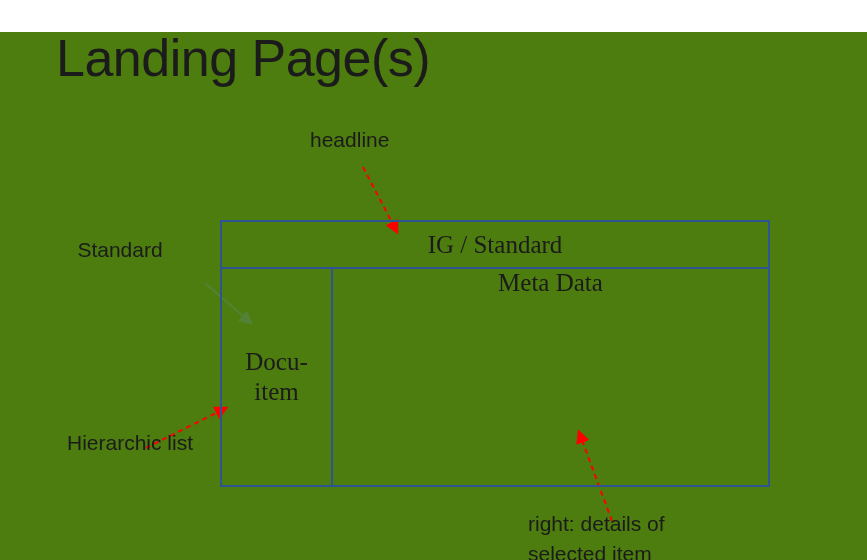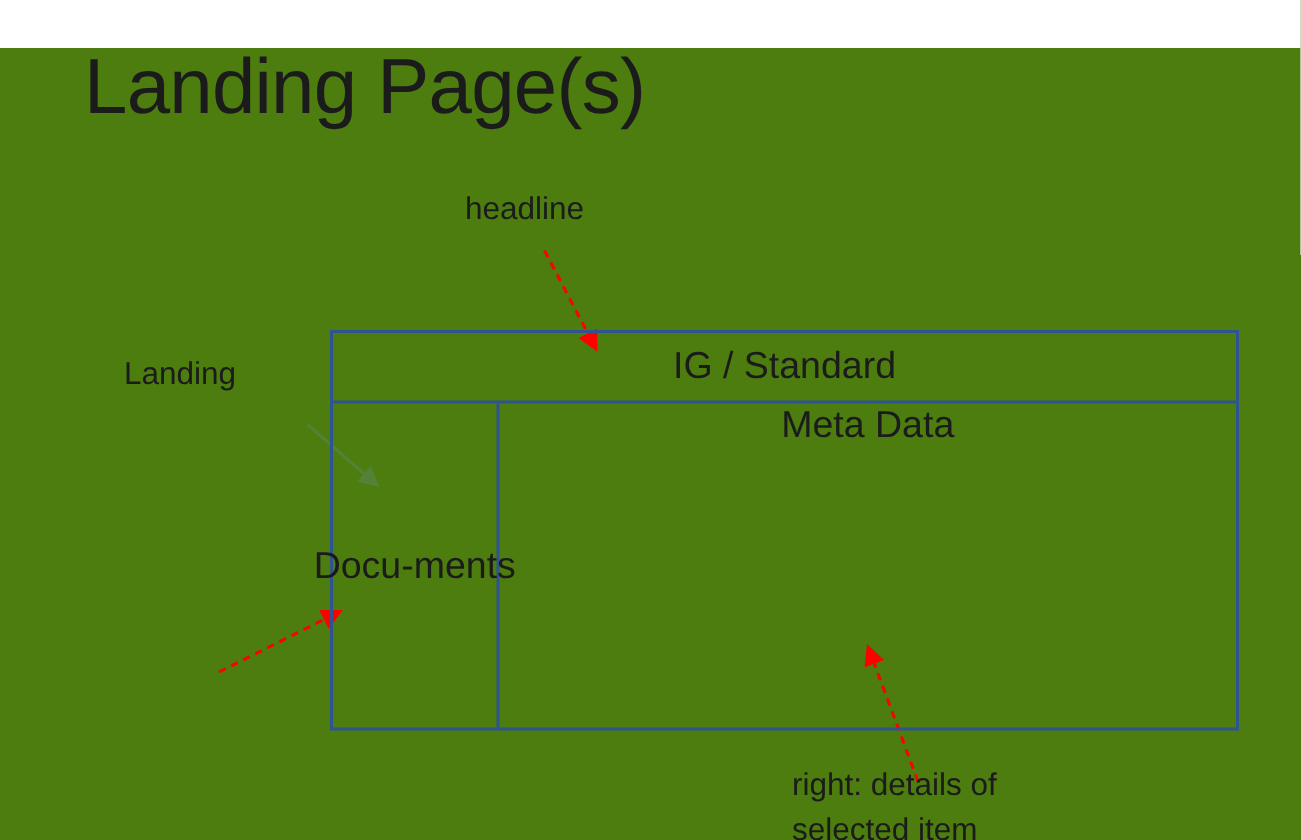--- a/index.html
+++ b/index.html
@@ -26,45 +26,46 @@
     line-height: 1.25;
     color: var(--text, #1b1b1b);
     white-space: nowrap;
   }
 
   
   .wirebox {
     position: absolute;
     left: 220px;
     top: 188px;
-    width: 606px;
+    width: 550px;
     height: 267px;
     box-sizing: border-box;
     border: 2px solid var(--box-border, #2e5492);
     background: transparent;
     display: flex;
     flex-direction: column;
     z-index: 3;
+    font-family: Liberation Serif, serif;
   }
   .wire-header {
     height: 47px;
     box-sizing: border-box;
     border-bottom: 2px solid var(--box-border, #2e5492);
     display: flex;
     align-items: center;
     justify-content: center;
     font-size: 25px;
   }
   .wire-body { flex: 1; display: flex; }
   .wire-left {
     width: 111px;
     box-sizing: border-box;
     border-right: 2px solid var(--box-border, #2e5492);
     display: flex;
-    flex-direction: row;
+    flex-direction: column;
     align-items: center;
     justify-content: center;
     font-size: 25px;
     line-height: 30px;
     text-align: center;
   }
   .wire-right {
     flex: 1;
     display: flex;
     justify-content: center;
@@ -99,24 +100,25 @@
 
 <div class="slide">
 
   <h1 class="title">Landing Page(s)</h1>
 
   <div class="ann ann-headline">
     <div>headline</div>
   </div>
 
   <div class="ann ann-arrange">
-    <div>Landing</div>
+    <div>Standard</div>
   </div>
 
   <div class="ann ann-left">
+    <div>Hierarchic list</div>
   </div>
 
   <div class="ann ann-right">
     <div>right: details of</div>
     <div>selected item</div>
   </div>
 
   <svg class="arrow-layer" id="arrow-layer" viewBox="0 0 867 560" xmlns="http://www.w3.org/2000/svg">
       <defs>
         <marker id="arrowhead-0" viewBox="0 0 10 10" refX="8" refY="5" markerWidth="7" markerHeight="7" orient="auto">
@@ -132,21 +134,21 @@
       <line x1="612" y1="489" x2="579" y2="400" stroke="#ff0000" stroke-width="2" stroke-dasharray="5 4" marker-end="url(#arrowhead-0)"></line>
     </svg>
 
   <div class="wirebox">
     <div class="wire-header">
       <span>IG / Standard</span>
     </div>
     <div class="wire-body">
       <div class="wire-left">
         <div>Docu-</div>
-        <div>ments</div>
+        <div>item</div>
       </div>
       <div class="wire-right">
         <span>Meta Data</span>
       </div>
     </div>
   </div>
 
 </div>
 
 </body></html>

